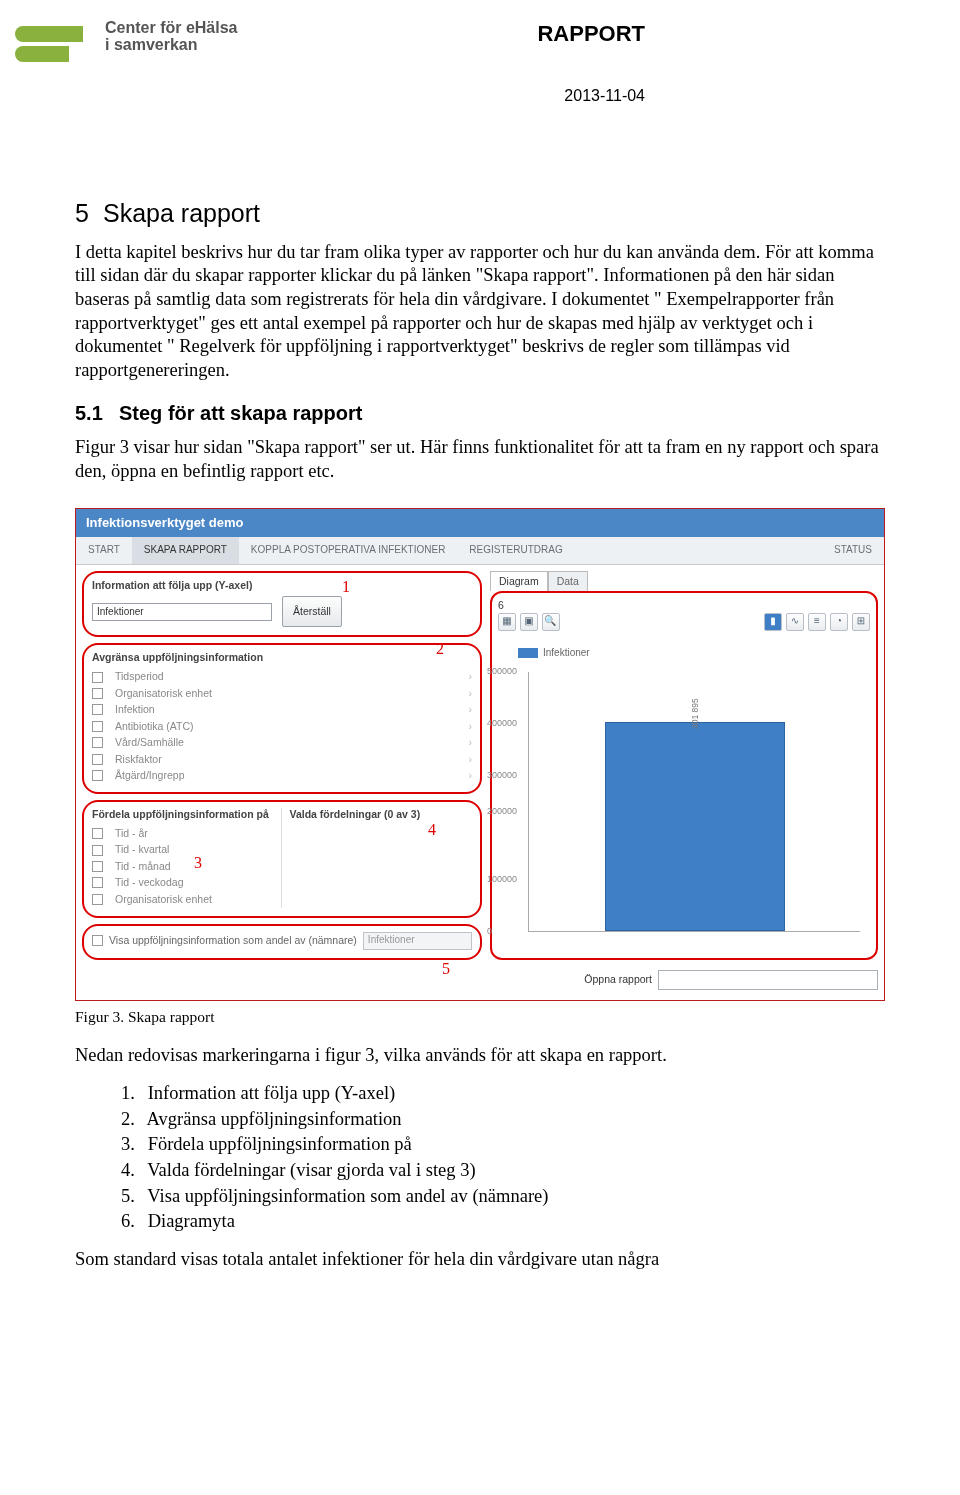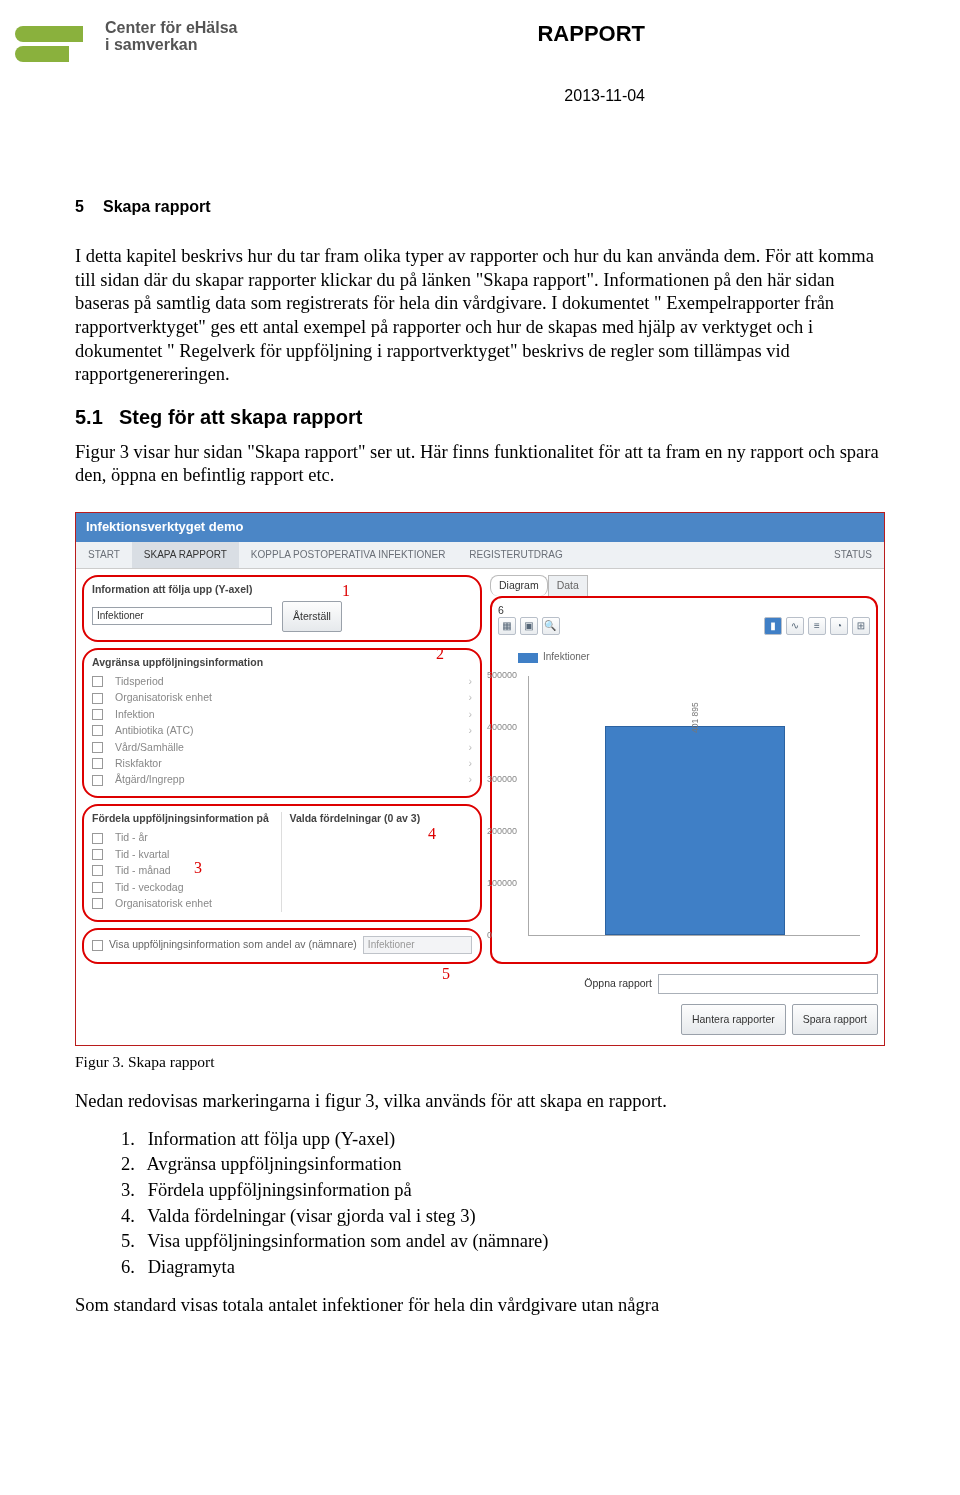--- a/index.html
+++ b/index.html
@@ -13,21 +13,21 @@
     line-height: 1.28;
   }
   .header-row { display: flex; align-items: flex-start; gap: 20px; margin-bottom: 6px; margin-left: -60px;}
   .logo-mark { display:inline-block; position:relative; width:70px; height:52px;}
   .logo-mark .bar1 { position:absolute; left:0; top:6px; width:68px; height:16px; background:#8ab13d; border-top-left-radius:10px;border-bottom-left-radius:10px;}
   .logo-mark .bar2 { position:absolute; left:0; top:26px; width:54px; height:16px; background:#8ab13d; border-top-left-radius:10px;border-bottom-left-radius:10px;}
   .logo-text { font-family: Arial, sans-serif; font-weight:700; color:#555; font-size:16px; line-height:1.05;}
   .rapport-col { margin-left:auto; margin-right:240px; text-align:right;}
   .rapport-title { font-family: Arial, sans-serif; font-weight:700; font-size:22px;}
   .rapport-date { font-family: Arial, sans-serif; font-size:16px; margin-top:38px;}
-  h1.section { font-family: Arial, sans-serif; font-weight:700; font-size:16px; margin-top:90px; margin-bottom:28px;}
+  h1.section { font-family: Arial, sans-serif; font-weight:400; font-size:25px; margin-top:90px; margin-bottom:12px;}
   h1.section .num { display:inline-block; width:28px;}
   p { margin-bottom:14px; text-align:left;}
   h2.subsection { font-family: Arial, sans-serif; font-weight:700; font-size:20px; margin-top:18px; margin-bottom:10px;}
   h2.subsection .num { display:inline-block; width:44px;}
   
   .screenshot {
     border:1px solid #b91c1c;
     width:100%;
     font-family:"Segoe UI", Arial, sans-serif;
     font-size:10.5px;
@@ -90,21 +90,21 @@
   .two-split { display:flex; gap:6px;}
   .two-split .half { flex:1;}
   .andel-row { display:flex; align-items:center; gap:6px; font-size:10.5px; color:#666;}
   .andel-row .sel2 {
     flex:1; height:18px; border:1px solid #bfc3c9; background:#f3f4f6;
     color:#999; font-size:10px; padding:0 4px; display:flex; align-items:center;
   }
   
   .diag-tabs { display:flex; gap:0; font-size:10.5px;}
   .dtab { border:1px solid #bbb; border-bottom:none; padding:3px 8px; background:#edf0f3; color:#666; cursor:pointer;}
-  .dtab.active { background:#fff; color:#333;border-radius:8px;}
+  .dtab.active { background:#fff; color:#333;}
   .diag-box {
     border:2px solid #d00;
     border-radius:12px;
     padding:6px;
     position:relative;
     flex:1;
     display:flex; flex-direction:column;
   }
   .diag-tools { display:flex; gap:4px; margin-bottom:6px;}
   .diag-tools .tool { width:18px;height:18px;border:1px solid #b8bfc9;background:linear-gradient(#fefefe,#e9ecef);border-radius:2px;display:flex;align-items:center;justify-content:center;font-size:10px;color:#567;}
@@ -283,39 +283,35 @@
           <span class="tool">◔</span>
           <span class="tool">⊞</span>
         </div>
         <div class="legend">
           <span class="sw"></span>
           <span>Infektioner</span>
         </div>
         <div class="chart-area" id="chart-area">
         <div class="ytick" style="top: 260px;">0</div>
             <div class="ytick" style="top: 208px;">100000</div>
-            <div class="ytick" style="top: 156px; text-align: center;">200000</div>
+            <div class="ytick" style="top: 140px; text-align: center;">200000</div>
             <div class="ytick" style="top: 104px;">300000</div>
             <div class="ytick" style="top: 52px;">400000</div>
             <div class="ytick" style="top: 0px;">500000</div>
             <div class="bar" style="height: 208.985px;">
               <div class="bar-label" style="position: absolute; top: -4px; left: 50%; transform: translate(-50%, -100%) rotate(-90deg); transform-origin: center center;">401 895</div>
             </div>
           </div>
       </div>
     </div>
   </div>
 
   <div class="footer-row">
     <span style="margin-left:auto;">Öppna rapport</span>
     <div class="input-open" style="max-width:220px;"></div>
-  </div>
-  <div class="footer-row" style="justify-content:flex-end;padding-top:0;">
-    <div class="btn-small">Hantera rapporter</div>
-    <div class="btn-small">Spara rapport</div>
   </div>
 </div>
 
 <div class="fig-caption">Figur 3. Skapa rapport</div>
 
 <p>Nedan redovisas markeringarna i figur 3, vilka används för att skapa en rapport.</p>
 <ol class="num-list" id="num-list">
     <li><span class="ln">1.</span> Information att följa upp (Y-axel)</li>
     <li><span class="ln">2.</span> Avgränsa uppföljningsinformation</li>
     <li><span class="ln">3.</span> Fördela uppföljningsinformation på</li>

